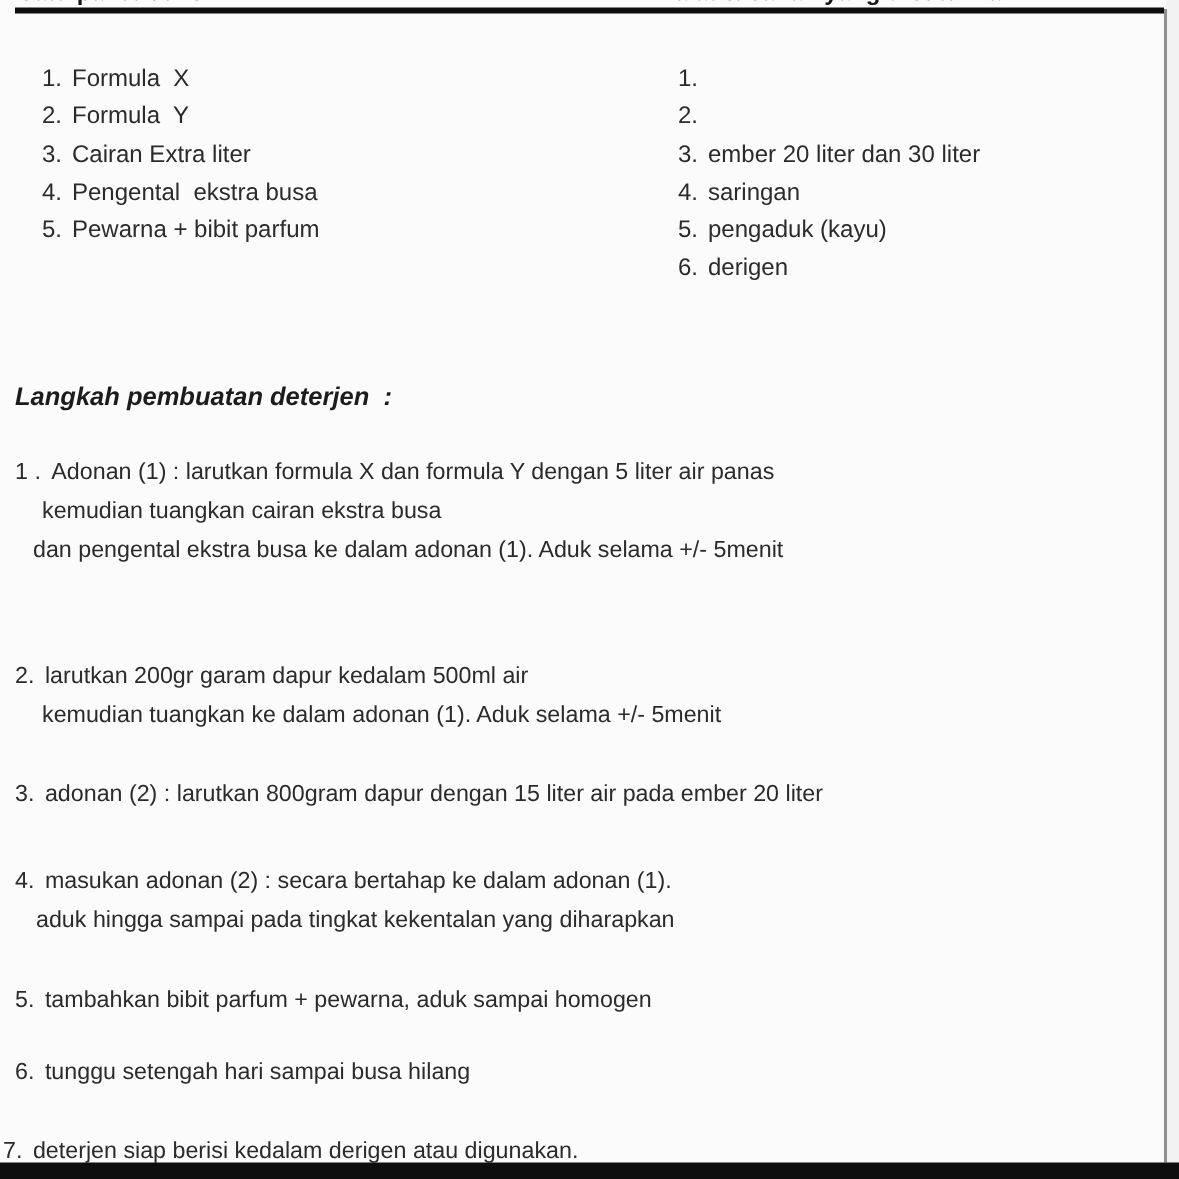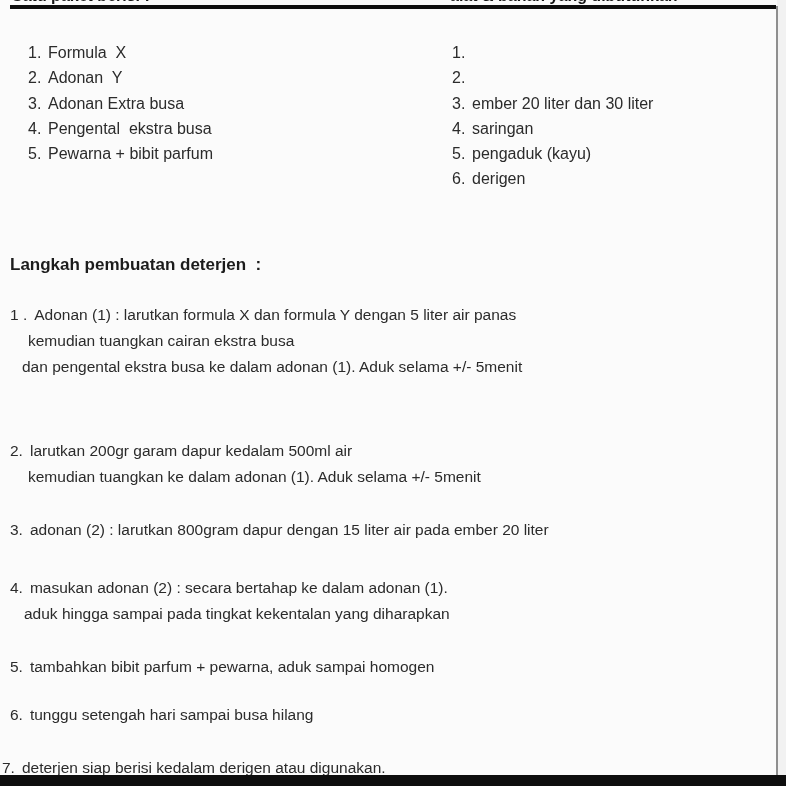--- a/index.html
+++ b/index.html
@@ -23,21 +23,21 @@
   
   .list{position:absolute;top:40px;font-size:16px;}
   .list.package{left:28px;}
   .list.tools{left:452px;}
   .list-item{display:flex;line-height:25.3px;}
   .li-num{min-width:15px;margin-right:5px;}
   .li-text{white-space:pre;}
   
   .section-heading{
     position:absolute;left:10px;top:255px;
-    font-weight:bold;font-size:17px;color:#1c1c1c;white-space:pre;
+    font-weight:bold;font-size:17px;color:#1c1c1c;white-space:pre;font-style:italic;
   }
   
   .step{position:absolute;left:10px;font-size:15.5px;line-height:26px;}
   .step-line{white-space:pre;}
   .step-line.first{display:flex;}
   .step-num{margin-right:7px;white-space:pre;}
   .step-line.cont{padding-left:18px;}
   .s1{top:302px;} .s2{top:438px;} .s3{top:517px;} .s4{top:575px;}
   .s5{top:654px;} .s6{top:702px;} .s7{top:755px;left:2px;}
   
@@ -59,25 +59,25 @@
       <span class="top-title right">alat &amp; bahan yang dibutuhkan</span>
     </div>
 
     <div class="list package">
       <div class="list-item">
         <span class="li-num">1.</span>
         <span class="li-text">Formula  X</span>
       </div>
       <div class="list-item">
         <span class="li-num">2.</span>
-        <span class="li-text">Adonan  Y</span>
+        <span class="li-text">Formula  Y</span>
       </div>
       <div class="list-item">
         <span class="li-num">3.</span>
-        <span class="li-text">Adonan Extra busa</span>
+        <span class="li-text">Cairan Extra liter</span>
       </div>
       <div class="list-item">
         <span class="li-num">4.</span>
         <span class="li-text">Pengental  ekstra busa</span>
       </div>
       <div class="list-item">
         <span class="li-num">5.</span>
         <span class="li-text">Pewarna + bibit parfum</span>
       </div>
     </div>

